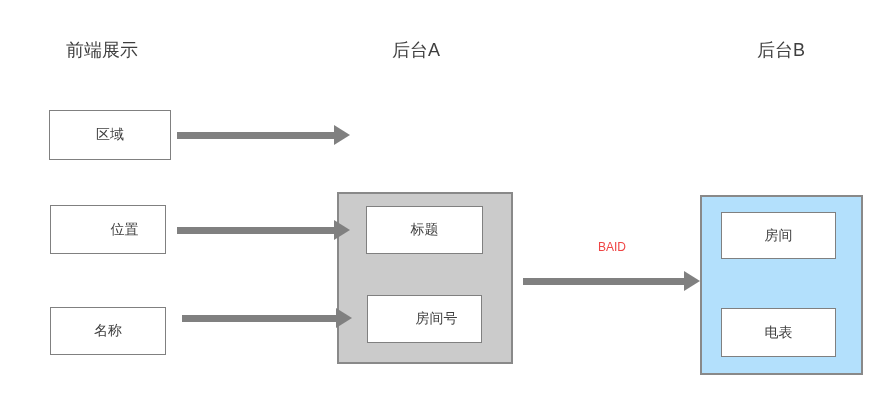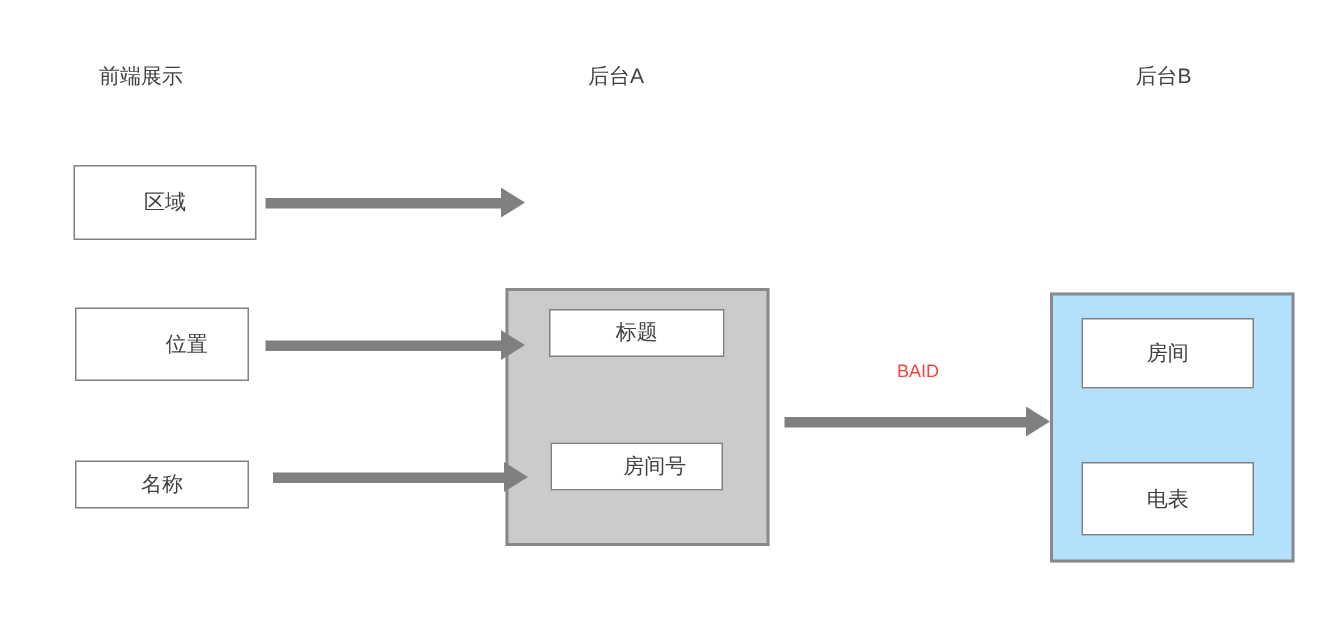--- a/index.html
+++ b/index.html
@@ -20,35 +20,35 @@
   }
   .canvas {
     position: relative;
     width: 896px;
     height: 413px;
     background: var(--background);
     overflow: hidden;
   }
   .col-header {
     position: absolute;
-    font-size: 14px;
+    font-size: 18px;
     line-height: 18px;
     color: var(--text);
     white-space: nowrap;
   }
   .group {
     position: absolute;
     border: 2px solid var(--group-border);
   }
   .group-a { left: 337px; top: 192px; width: 176px; height: 172px; background: var(--group-a-fill); }
   .group-b { left: 700px; top: 195px; width: 163px; height: 180px; background: var(--group-b-fill); }
   .node {
     position: absolute;
     width: 116px;
-    height: 32px;
+    height: 48px;
     background: var(--node-fill);
     border: 1px solid var(--node-border);
     display: flex;
     align-items: center;
     justify-content: center;
     font-size: 14px;
     color: var(--text);
     white-space: nowrap;
   }
   .arrow { position: absolute; height: 20px; }

